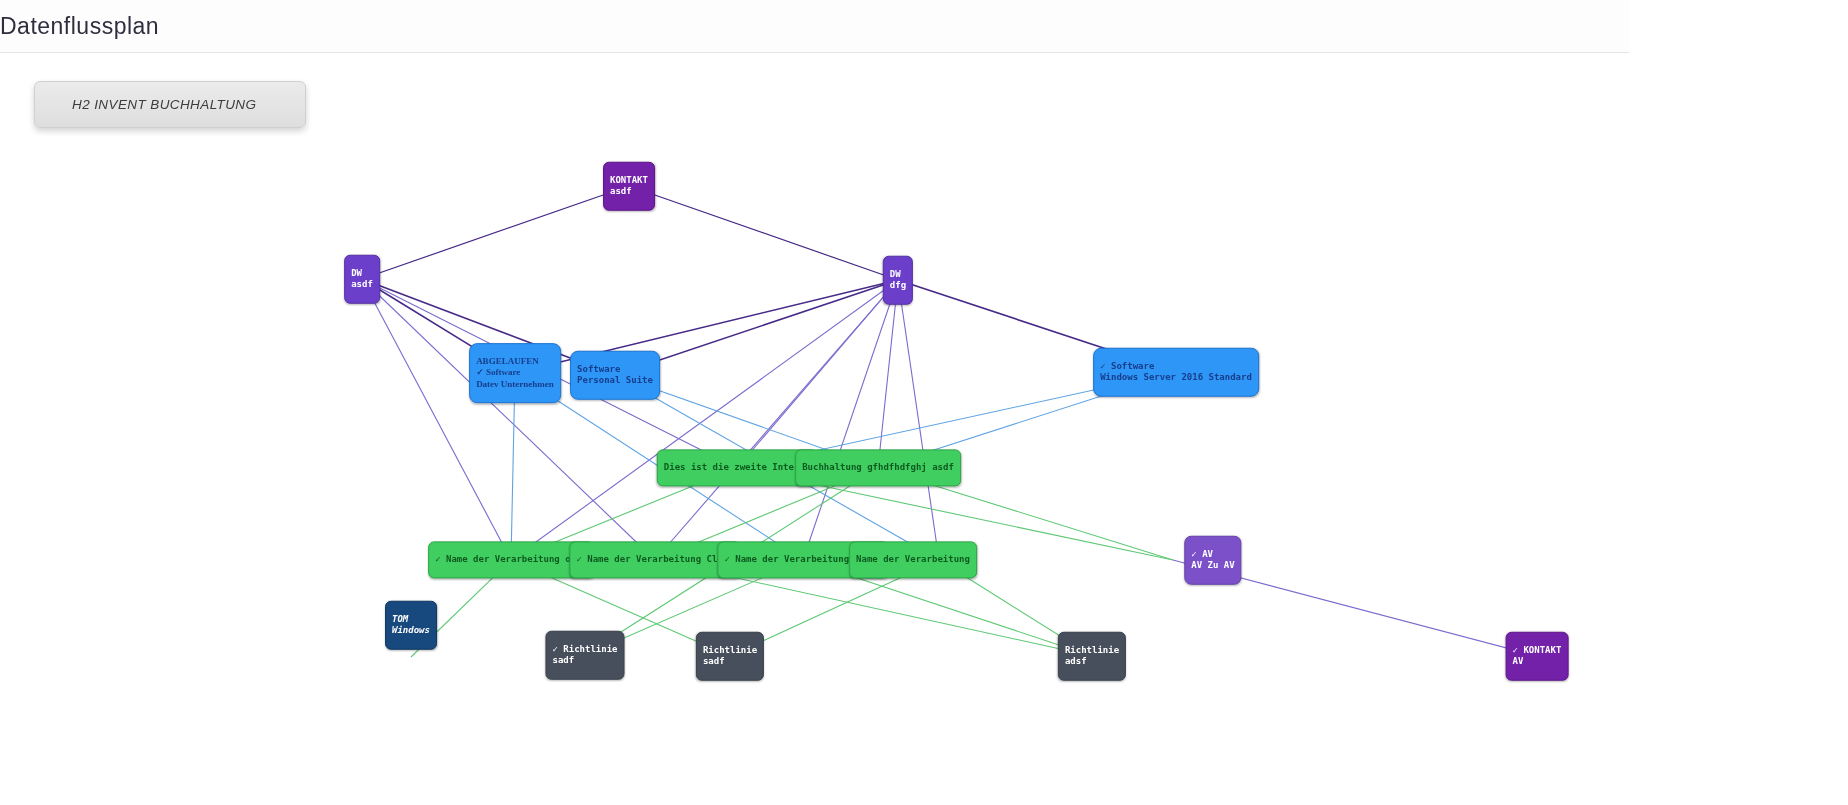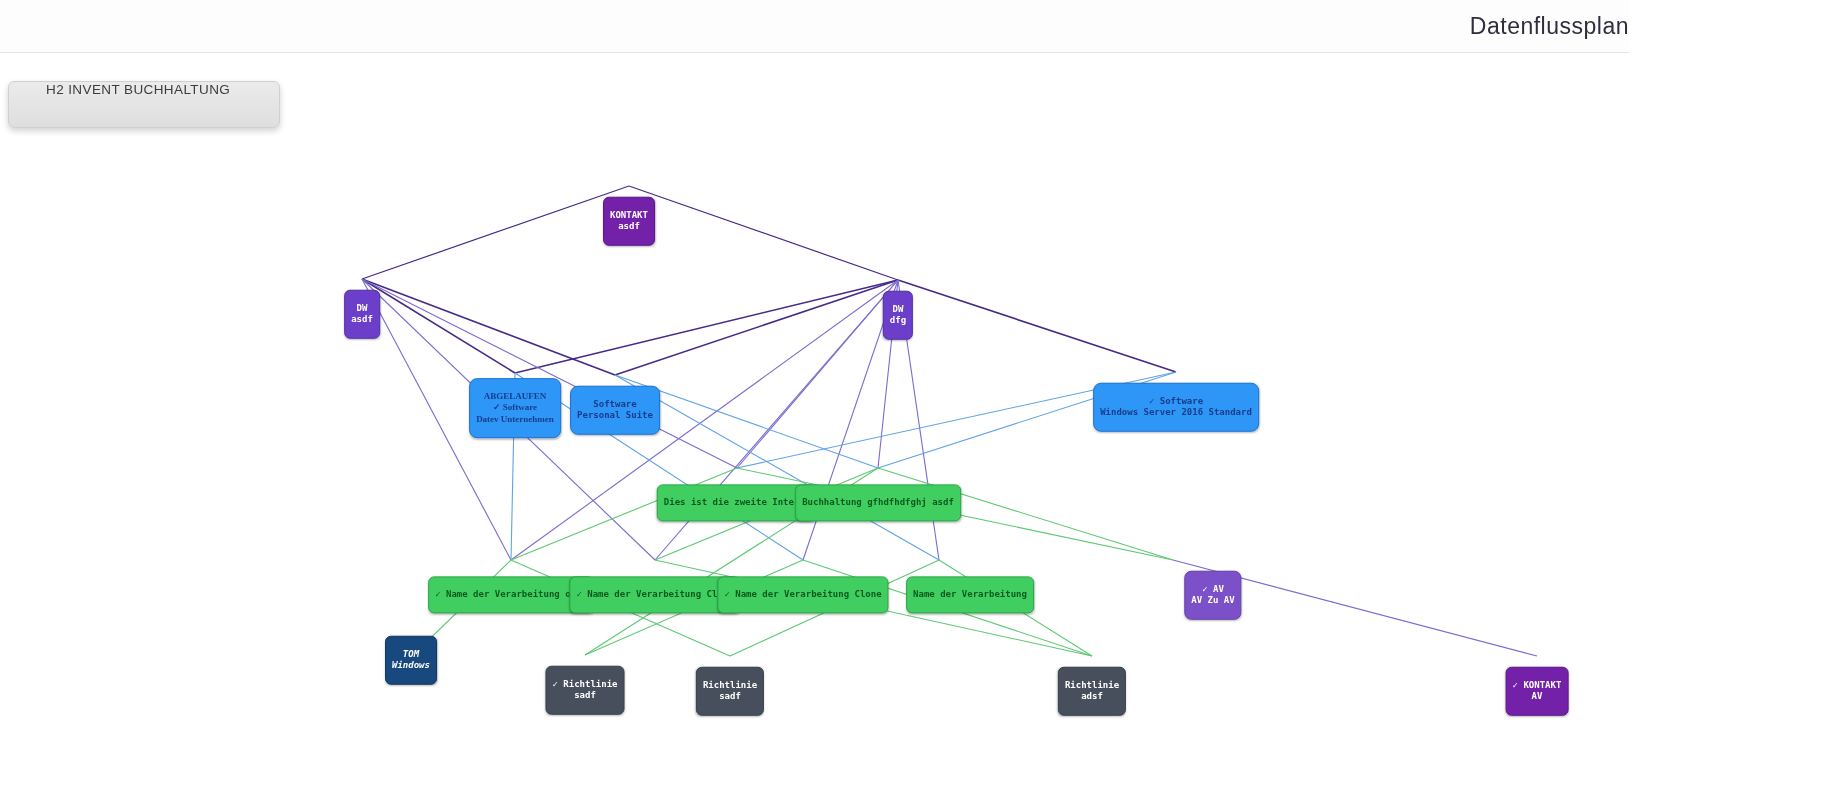--- a/index.html
+++ b/index.html
@@ -4,47 +4,46 @@
 <style>
   html,body{margin:0;padding:0;}
   body{
     width:1848px;height:805px;position:relative;overflow:hidden;
     background:#ffffff;font-family:"Liberation Sans",sans-serif;
   }
   
   .app-header{
     position:absolute;left:0;top:0;width:1629px;height:52px;
     background:#fdfdfd;border-bottom:1px solid #e4e4e4;
-    display:flex;align-items:center;justify-content:flex-end;z-index:5;
+    display:flex;align-items:center;justify-content:flex-start;z-index:5;
   }
   .app-title{
     font-size:23px;font-weight:500;color:#2e2e3e;letter-spacing:.5px;
   }
   
   .entity-button{
-    position:absolute;left:8px;top:81px;width:270px;height:45px;
+    position:absolute;left:34px;top:81px;width:270px;height:45px;
     background:linear-gradient(#ebebeb,#dedede);
     border:1px solid #d0d0d0;border-radius:6px;
     box-shadow:0 3px 6px rgba(0,0,0,.18);
-    display:flex;z-index:5;cursor:pointer;
+    display:flex;align-items:center;z-index:5;cursor:pointer;font-style:italic;
   }
   .entity-button span{
     padding-left:37px;font-size:13.5px;color:#3c3c3c;letter-spacing:.4px;
   }
   
   #edge-layer{position:absolute;left:0;top:0;z-index:1;}
   #node-layer{position:absolute;left:0;top:0;width:1848px;height:805px;z-index:2;pointer-events:none;}
   .gnode{
     position:absolute;transform:translate(-50%,-50%);
     font-family:"DejaVu Sans Mono","Liberation Mono",monospace;
     font-size:9px;font-weight:bold;line-height:1.25;
-    text-align:center;white-space:nowrap;
+    white-space:nowrap;
     border-radius:6px;padding:12px 6px;pointer-events:auto;cursor:pointer;
     box-shadow:0 1px 2px rgba(0,0,0,.25);
-    margin-top:35px;
   }
   .gnode .nline{pointer-events:none;}
   .gnode.contact{background:#7321a8;color:#ffffff;border:1px solid #5d1689;}
   .gnode.dw{background:#6b3fc9;color:#ffffff;border:1px solid #5531a5;}
   .gnode.software{background:#2e96f6;color:#173e8d;border:1.5px solid #1b74d4;border-radius:8px;}
   .gnode.processing{background:#41ce61;color:#0d5a1f;border:1.5px solid #28a745;}
   .gnode.av{background:#7b50c8;color:#ffffff;border:1px solid #6540ab;}
   .gnode.tom{background:#17497e;color:#ffffff;border:1px solid #0f3761;}
   .gnode.richtlinie{background:#464f5b;color:#ffffff;border:1px solid #39414c;}
 </style>
@@ -130,21 +129,21 @@
     </div>
     <div class="gnode processing" style="left: 511px; top: 560px;">
       <div class="nline">✓ Name der Verarbeitung ohne</div>
     </div>
     <div class="gnode processing" style="left: 655px; top: 560px;">
       <div class="nline">✓ Name der Verarbeitung Clone</div>
     </div>
     <div class="gnode processing" style="left: 803px; top: 560px;">
       <div class="nline">✓ Name der Verarbeitung Clone</div>
     </div>
-    <div class="gnode processing" style="left: 970px; top: 560px;">
+    <div class="gnode processing" style="left: 913px; top: 560px;">
       <div class="nline">Name der Verarbeitung</div>
     </div>
     <div class="gnode av" style="left: 1213px; top: 560px; border-radius: 7px;">
       <div class="nline">✓ AV</div>
       <div class="nline">AV Zu AV</div>
     </div>
     <div class="gnode tom" style="left: 411px; top: 625px; font-style: italic;">
       <div class="nline">TOM</div>
       <div class="nline">Windows</div>
     </div>

